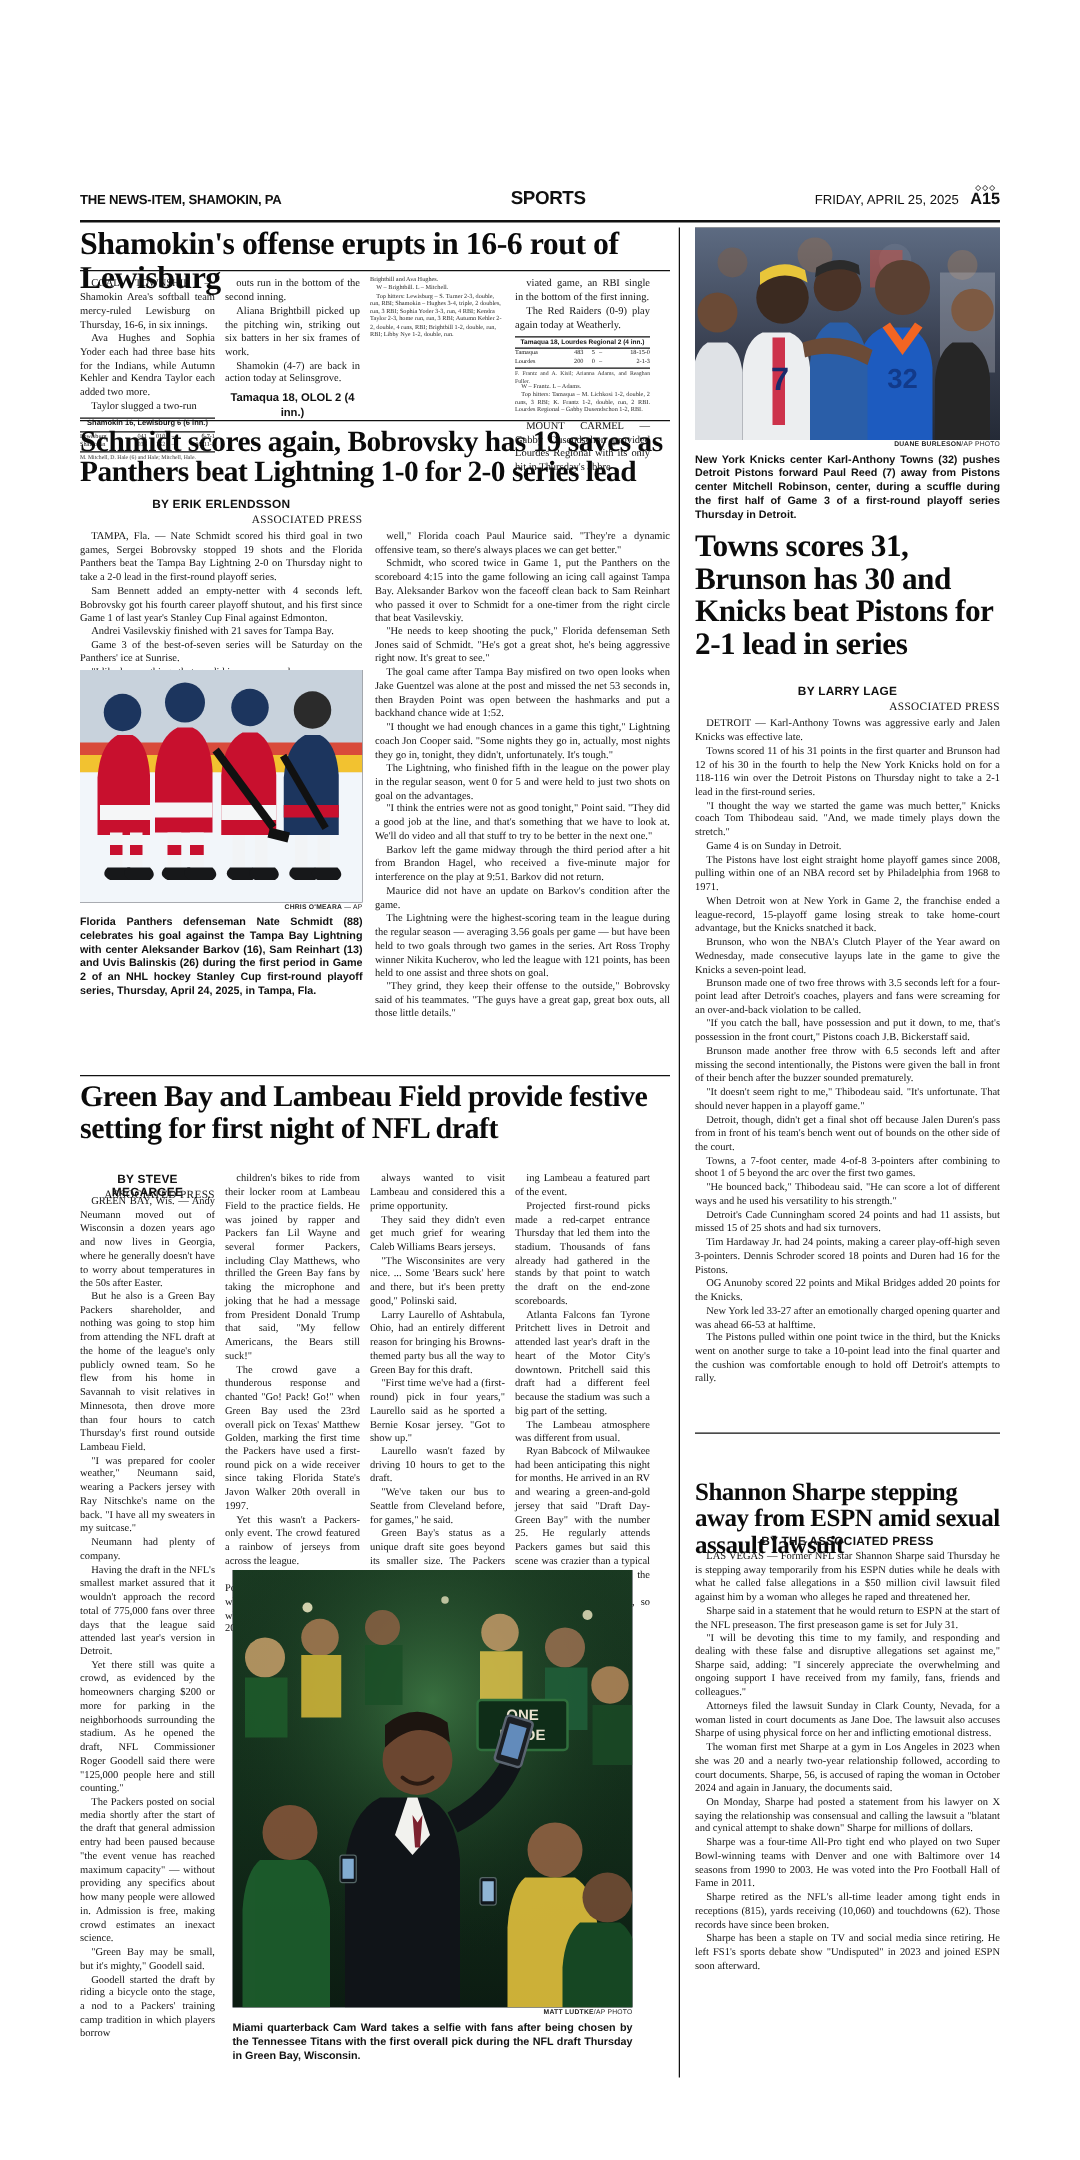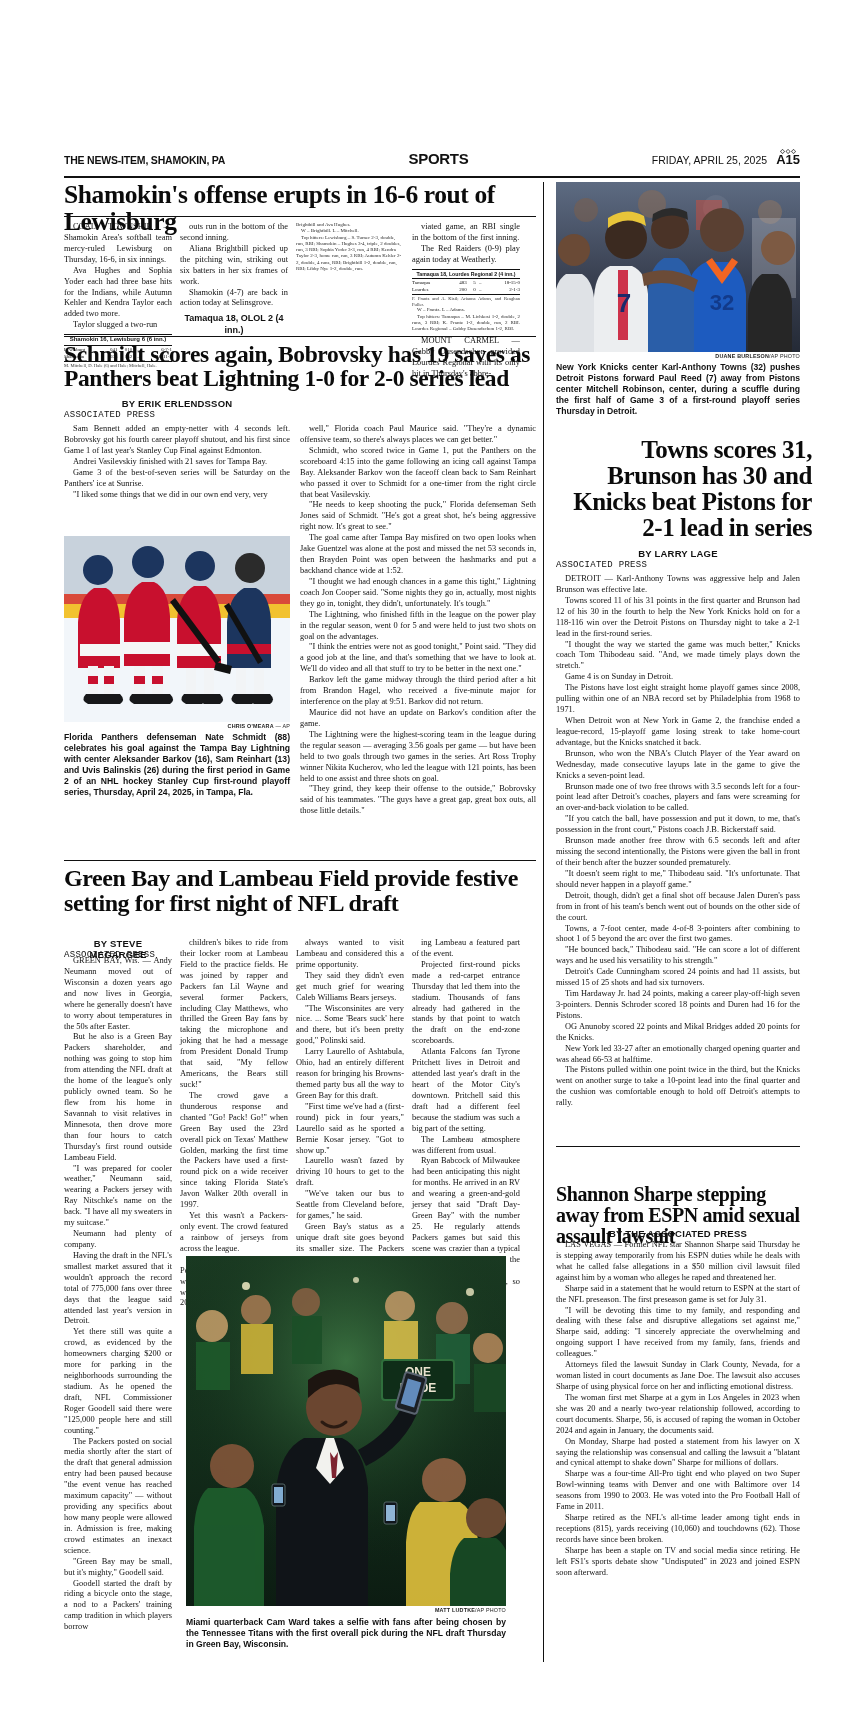--- a/index.html
+++ b/index.html
@@ -18,21 +18,21 @@
   .mast-left{font-family:"Liberation Sans",sans-serif;font-weight:bold;font-size:10.5px;letter-spacing:-0.2px;}
   .mast-mid{font-family:"Liberation Sans",sans-serif;font-weight:bold;font-size:15px;letter-spacing:-0.3px;}
   .mast-right{font-family:"Liberation Sans",sans-serif;font-size:10.5px;display:flex;align-items:baseline;gap:9px;}
   .mast-page{font-weight:bold;font-size:13px;position:relative;}
   .mast-page .dots{position:absolute;top:-5px;left:4px;font-size:6px;letter-spacing:1px;color:#333;}
   .rule{position:absolute;left:64px;width:736px;height:2px;background:#111;}
 
   
   .hl{font-family:"Liberation Serif",serif;font-weight:bold;color:#0b0b0b;line-height:1.04;letter-spacing:-0.4px;}
   .byline{font-family:"Liberation Sans",sans-serif;font-weight:bold;font-size:9.5px;text-align:center;letter-spacing:0.2px;}
-  .byline2{font-family:Liberation Mono, monospace;font-size:9px;text-align:left;letter-spacing:0.3px;}
+  .byline2{font-family:Liberation Serif, serif;font-size:9px;text-align:right;letter-spacing:0.3px;}
   .body{font-size:8.4px;line-height:1.30;text-align:justify;}
   .body p{margin:0;text-indent:9px;}
   .cap{font-family:"Liberation Sans",sans-serif;font-weight:bold;font-size:8.6px;line-height:1.27;text-align:justify;}
   .credit{font-family:"Liberation Sans",sans-serif;font-weight:bold;font-size:5.4px;text-align:right;letter-spacing:0.2px;color:#222;}
   .credit span.ap{font-weight:normal;}
 
   
   .boxhead{font-family:"Liberation Sans",sans-serif;font-weight:bold;font-size:6px;text-align:center;
      border-top:1px solid #111;border-bottom:1px solid #111;padding:1px 0;margin:3px 0 1px;}
   .boxline{font-size:5px;line-height:1.25;color:#2a2a2a;}
@@ -181,26 +181,26 @@
       <circle cx="222" cy="66" r="17" fill="#7d5a43"></circle>
 
       <path d="M86 92 q28 -10 56 6 l-4 12 q-26 -14 -50 -6 z" fill="#6b4b37"></path>
     </svg>
   </div>
   <div class="credit" style="position:absolute;left:556px;top:353px;width:244px;">
     <span>DUANE BURLESON</span><span class="ap">/AP PHOTO</span>
   </div>
   <div class="cap" style="position:absolute;left:556px;top:362px;width:244px;">New York Knicks center Karl-Anthony Towns (32) pushes Detroit Pistons forward Paul Reed (7) away from Pistons center Mitchell Robinson, center, during a scuffle during the first half of Game 3 of a first-round playoff series Thursday in Detroit.</div>
 
-  <h2 class="hl" style="position:absolute;left:556px;top:425px;width:244px;font-size:25px;margin:12px;text-align:right;">Towns scores 31, Brunson has 30 and Knicks beat Pistons for 2-1 lead in series</h2>
+  <h2 class="hl" style="position:absolute;left:556px;top:425px;width:244px;font-size:25px;margin:0;">Towns scores 31, Brunson has 30 and Knicks beat Pistons for 2-1 lead in series</h2>
   <div class="byline" style="position:absolute;left:556px;top:548px;width:244px;">BY LARRY LAGE</div>
   <div class="byline2" style="position:absolute;left:556px;top:560px;width:244px;">ASSOCIATED PRESS</div>
 
   <div class="col body" style="left:556px;top:574px;width:244px;">
-    <p>DETROIT — Karl-Anthony Towns was aggressive help and Jalen Brunson was effective late.</p>
+    <p>DETROIT — Karl-Anthony Towns was aggressive early and Jalen Knicks was effective late.</p>
     <p>Towns scored 11 of his 31 points in the first quarter and Brunson had 12 of his 30 in the fourth to help the New York Knicks hold on for a 118-116 win over the Detroit Pistons on Thursday night to take a 2-1 lead in the first-round series.</p>
     <p>"I thought the way we started the game was much better," Knicks coach Tom Thibodeau said. "And, we made timely plays down the stretch."</p>
     <p>Game 4 is on Sunday in Detroit.</p>
     <p>The Pistons have lost eight straight home playoff games since 2008, pulling within one of an NBA record set by Philadelphia from 1968 to 1971.</p>
     <p>When Detroit won at New York in Game 2, the franchise ended a league-record, 15-playoff game losing streak to take home-court advantage, but the Knicks snatched it back.</p>
     <p>Brunson, who won the NBA's Clutch Player of the Year award on Wednesday, made consecutive layups late in the game to give the Knicks a seven-point lead.</p>
     <p>Brunson made one of two free throws with 3.5 seconds left for a four-point lead after Detroit's coaches, players and fans were screaming for an over-and-back violation to be called.</p>
     <p>"If you catch the ball, have possession and put it down, to me, that's possession in the front court," Pistons coach J.B. Bickerstaff said.</p>
     <p>Brunson made another free throw with 6.5 seconds left and after missing the second intentionally, the Pistons were given the ball in front of their bench after the buzzer sounded prematurely.</p>
     <p>"It doesn't seem right to me," Thibodeau said. "It's unfortunate. That should never happen in a playoff game."</p>
@@ -232,20 +232,21 @@
 
   <div class="hline" style="left:64px;top:336px;width:472px;"></div>
   <h2 class="hl" style="position:absolute;left:64px;top:342px;width:472px;font-size:23.5px;margin:0;">
     <span>Schmidt scores again, Bobrovsky has 19 saves as</span>
     <span>Panthers beat Lightning 1-0 for 2-0 series lead</span>
   </h2>
   <div class="byline" style="position:absolute;left:64px;top:398px;width:226px;">BY ERIK ERLENDSSON</div>
   <div class="byline2" style="position:absolute;left:64px;top:410px;width:226px;">ASSOCIATED PRESS</div>
 
   <div class="col body" style="left:64px;top:424px;width:226px;">
+    <p>TAMPA, Fla. — Nate Schmidt scored his third goal in two games, Sergei Bobrovsky stopped 19 shots and the Florida Panthers beat the Tampa Bay Lightning 2-0 on Thursday night to take a 2-0 lead in the first-round playoff series.</p>
     <p>Sam Bennett added an empty-netter with 4 seconds left. Bobrovsky got his fourth career playoff shutout, and his first since Game 1 of last year's Stanley Cup Final against Edmonton.</p>
     <p>Andrei Vasilevskiy finished with 21 saves for Tampa Bay.</p>
     <p>Game 3 of the best-of-seven series will be Saturday on the Panthers' ice at Sunrise.</p>
     <p>"I liked some things that we did in our own end very, very</p>
   </div>
 
   <div class="photo" style="left:64px;top:536px;width:226px;height:186px;">
     <svg width="226" height="186" viewBox="0 0 226 186" preserveAspectRatio="none">
       <rect width="226" height="186" fill="#e8edf2"></rect>
       <rect y="0" width="226" height="64" fill="#c8d2dc"></rect>

